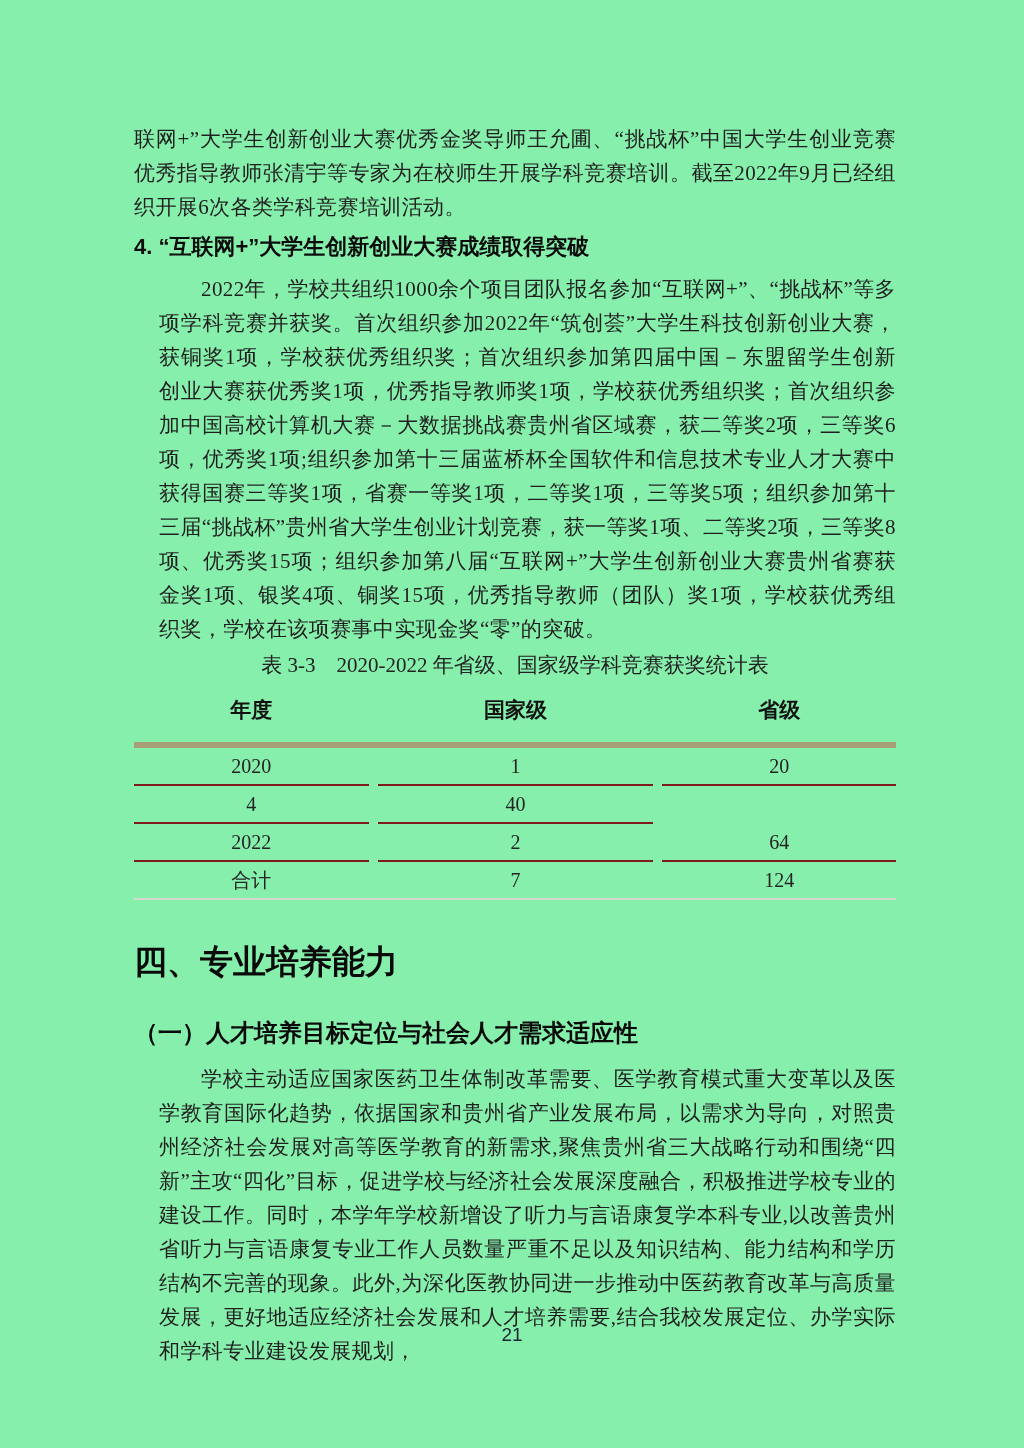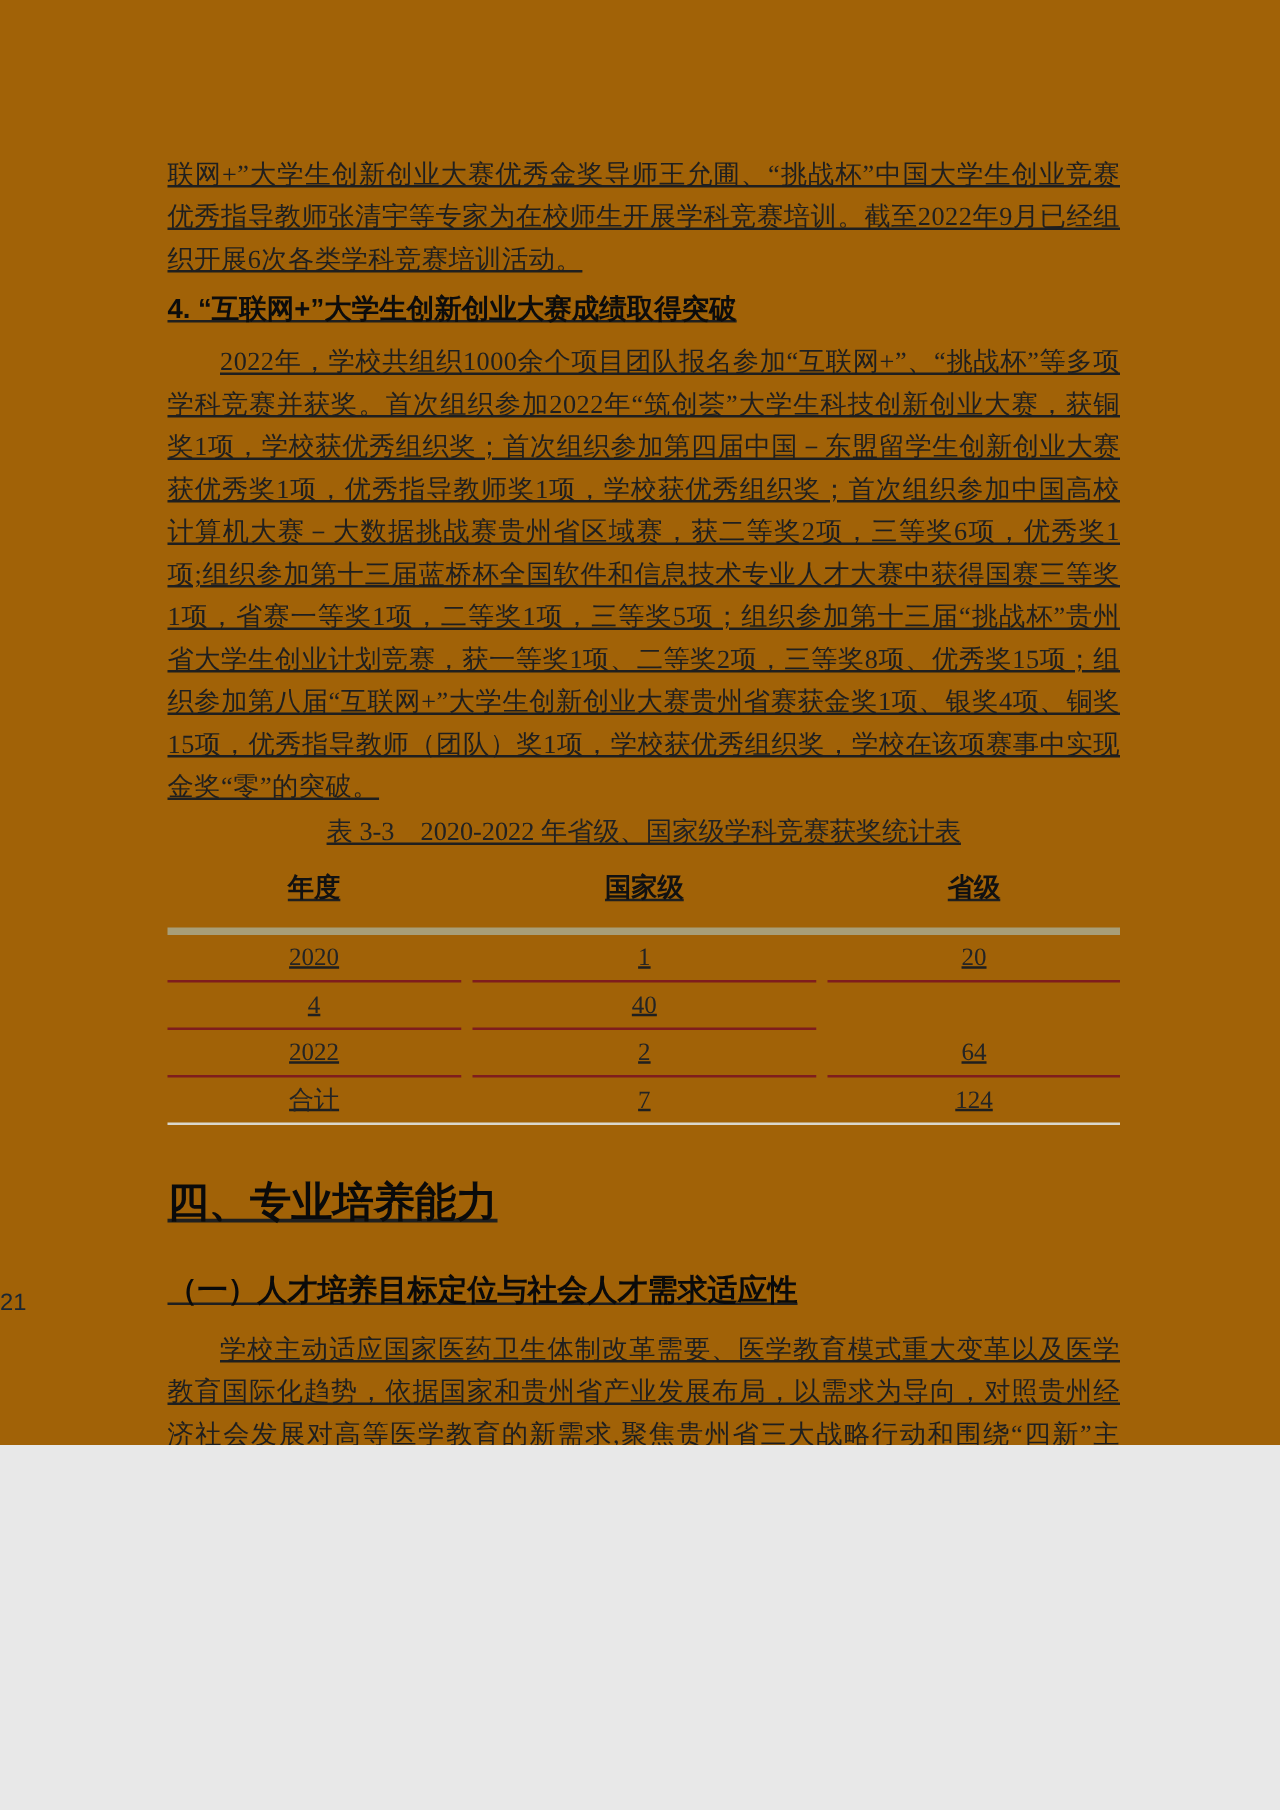--- a/index.html
+++ b/index.html
@@ -1,37 +1,36 @@
 <!DOCTYPE html>
 <html><head>
 <meta charset="utf-8">
 <style>
   * { margin: 0; padding: 0; box-sizing: border-box; }
   html, body { background: #e8e8e8; }
   .page {
     position: relative;
     width: 1024px;
-    height: 1156px;
+    height: 1448px;
     margin: 0 auto;
-    background: #a16207;
+    background: #86efac;
     font-family: "Liberation Serif", "DejaVu Serif", serif;
     color: #1f1f1f;
     overflow: hidden;
-    text-decoration: underline;
   }
   .content {
     padding: 122px 128px 0 134px;
   }
   .body {
     font-size: 21px;
     line-height: 34px;
     text-align: justify;
     letter-spacing: 0.4px;
   }
-  .indent { text-indent: 2em; }
+  .indent { text-indent: 2em; margin-left: 25px; }
   .h4 {
     font-family: "Liberation Sans", "DejaVu Sans", sans-serif;
     font-size: 22px;
     font-weight: bold;
     color: #0c0c0c;
     line-height: 34px;
     margin-top: 6px;
   }
   .para2 { margin-top: 8px; }
   .caption {
@@ -90,21 +89,21 @@
     color: #0a0a0a;
     margin-top: 37px;
     line-height: 1.2;
   }
   .para4 { margin-top: 15px; }
   .footer {
     position: absolute;
     bottom: 102px;
     left: 0;
     right: 0;
-    text-align: left;
+    text-align: center;
     font-family: "Liberation Sans", "DejaVu Sans", sans-serif;
     font-size: 19px;
     color: #1a2633;
   }
 </style>
 </head>
 <body>
 
 <div class="page">
   <div class="content">

